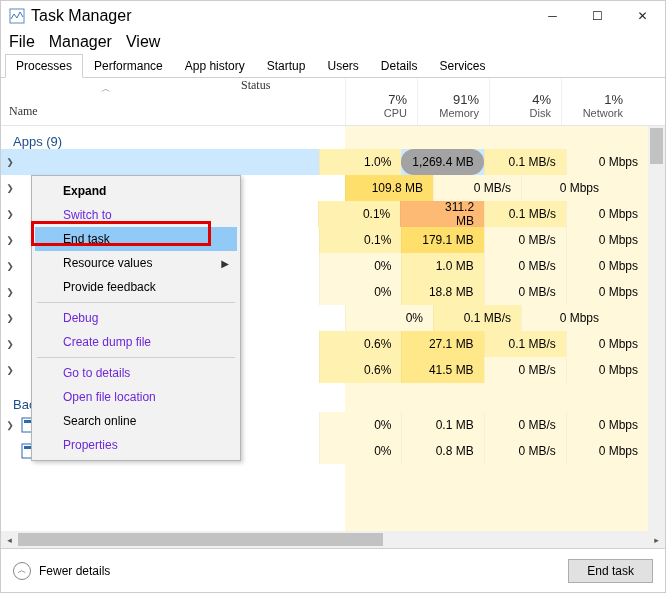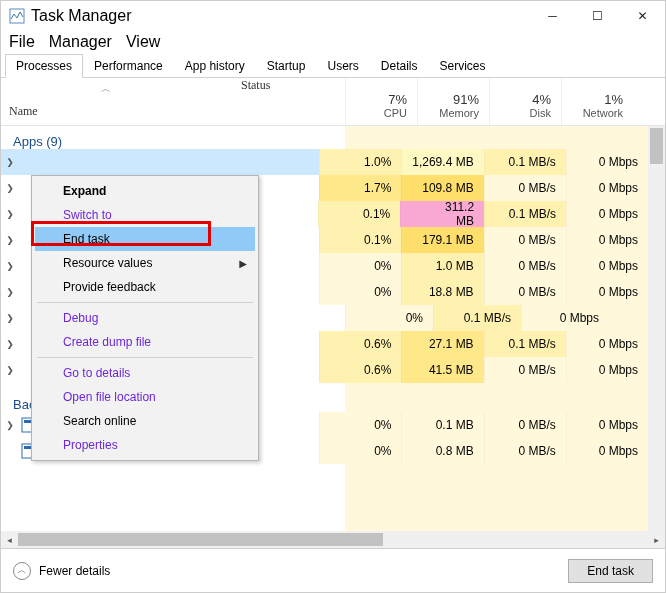--- a/index.html
+++ b/index.html
@@ -31,24 +31,24 @@
   .row.selected { background: #cce8ff; }
   .cell-name { width: 234px; display: flex; align-items: center; padding-left: 4px; gap: 6px; overflow: hidden; white-space: nowrap; }
   .caret { width: 10px; color: #555; font-size: 9px; text-align: center; }
   .pi { width: 16px; height: 16px; display: inline-block; }
   .cell-status { width: 110px; }
   .cell { width: 88px; text-align: right; padding-right: 10px; font-size: 12px; height: 100%; display: flex; align-items: center; justify-content: flex-end; border-left: 1px solid rgba(0,0,0,0.03); }
   .shade0 { background: #fff8db; }
   .shade1 { background: #fff2b0; }
   .shade2 { background: #ffe88a; }
   .shade3 { background: #ffdf6b; }
-  .shade4 { background: #f9a8d4; padding-left: 24px; }
-  .shade5 { background: #fef9c3; }
+  .shade4 { background: #fdba74; padding-left: 24px; }
+  .shade5 { background: #a3a3a3; border-radius: 13px; }
   .gbg { position:absolute; left:344px; right:17px; top:0; bottom:0; background:#fff8db; z-index:-1;}
-  .ctxmenu { position: absolute; left: 30px; top: 174px; width: 228px; background: #f2f2f2; border: 1px solid #b5b5b5; box-shadow: 2px 2px 4px rgba(0,0,0,0.2); padding: 3px; z-index: 50; }
+  .ctxmenu { position: absolute; left: 30px; top: 174px; width: 210px; background: #f2f2f2; border: 1px solid #b5b5b5; box-shadow: 2px 2px 4px rgba(0,0,0,0.2); padding: 3px; z-index: 50; }
   .ctxmenu .mi { height: 24px; display: flex; align-items: center; padding: 0 20px 0 28px; font-size: 12px; cursor: pointer; position: relative; }
   .ctxmenu .mi.disabled { color: #6d28d9; cursor: default; }
   .ctxmenu .mi.highlight { background: #91c9f7; }
   .ctxmenu .mi .arrow { position: absolute; right: 8px; font-size: 10px; color: #333; }
   .ctxmenu .sep { height: 1px; background: #d0d0d0; margin: 3px 2px; }
   .redbox { position: absolute; left: 30px; top: 220px; width: 180px; height: 25px; border: 3px solid #e00000; z-index: 60; pointer-events: none; }
   .hscroll { height: 17px; background: #f0f0f0; display: flex; align-items: center; }
   .hscroll .btn { width: 17px; height: 17px; display:flex; align-items:center; justify-content:center; font-size:9px; color:#555; }
   .hscroll .track { flex:1; position: relative; height: 100%; }
   .hscroll .thumb { position: absolute; left: 0; top: 2px; bottom: 2px; width: 58%; background: #c2c2c2; }
@@ -132,21 +132,20 @@
           <div class="cell shade1">1.0%</div>
           <div class="cell shade5">1,269.4 MB</div>
           <div class="cell shade1">0.1 MB/s</div>
           <div class="cell shade0">0 Mbps</div>
         </div>
         <div class="row">
           <div class="cell-name">
             <span class="caret">❯</span>
           </div>
           <div class="cell-status"></div>
-          <div class="cell shade2">1.7%</div>
           <div class="cell shade3">109.8 MB</div>
           <div class="cell shade0">0 MB/s</div>
           <div class="cell shade0">0 Mbps</div>
         </div>
         <div class="row">
           <div class="cell-name">
             <span class="caret">❯</span>
           </div>
           <div class="cell-status"></div>
           <div class="cell shade1">0.1%</div>

